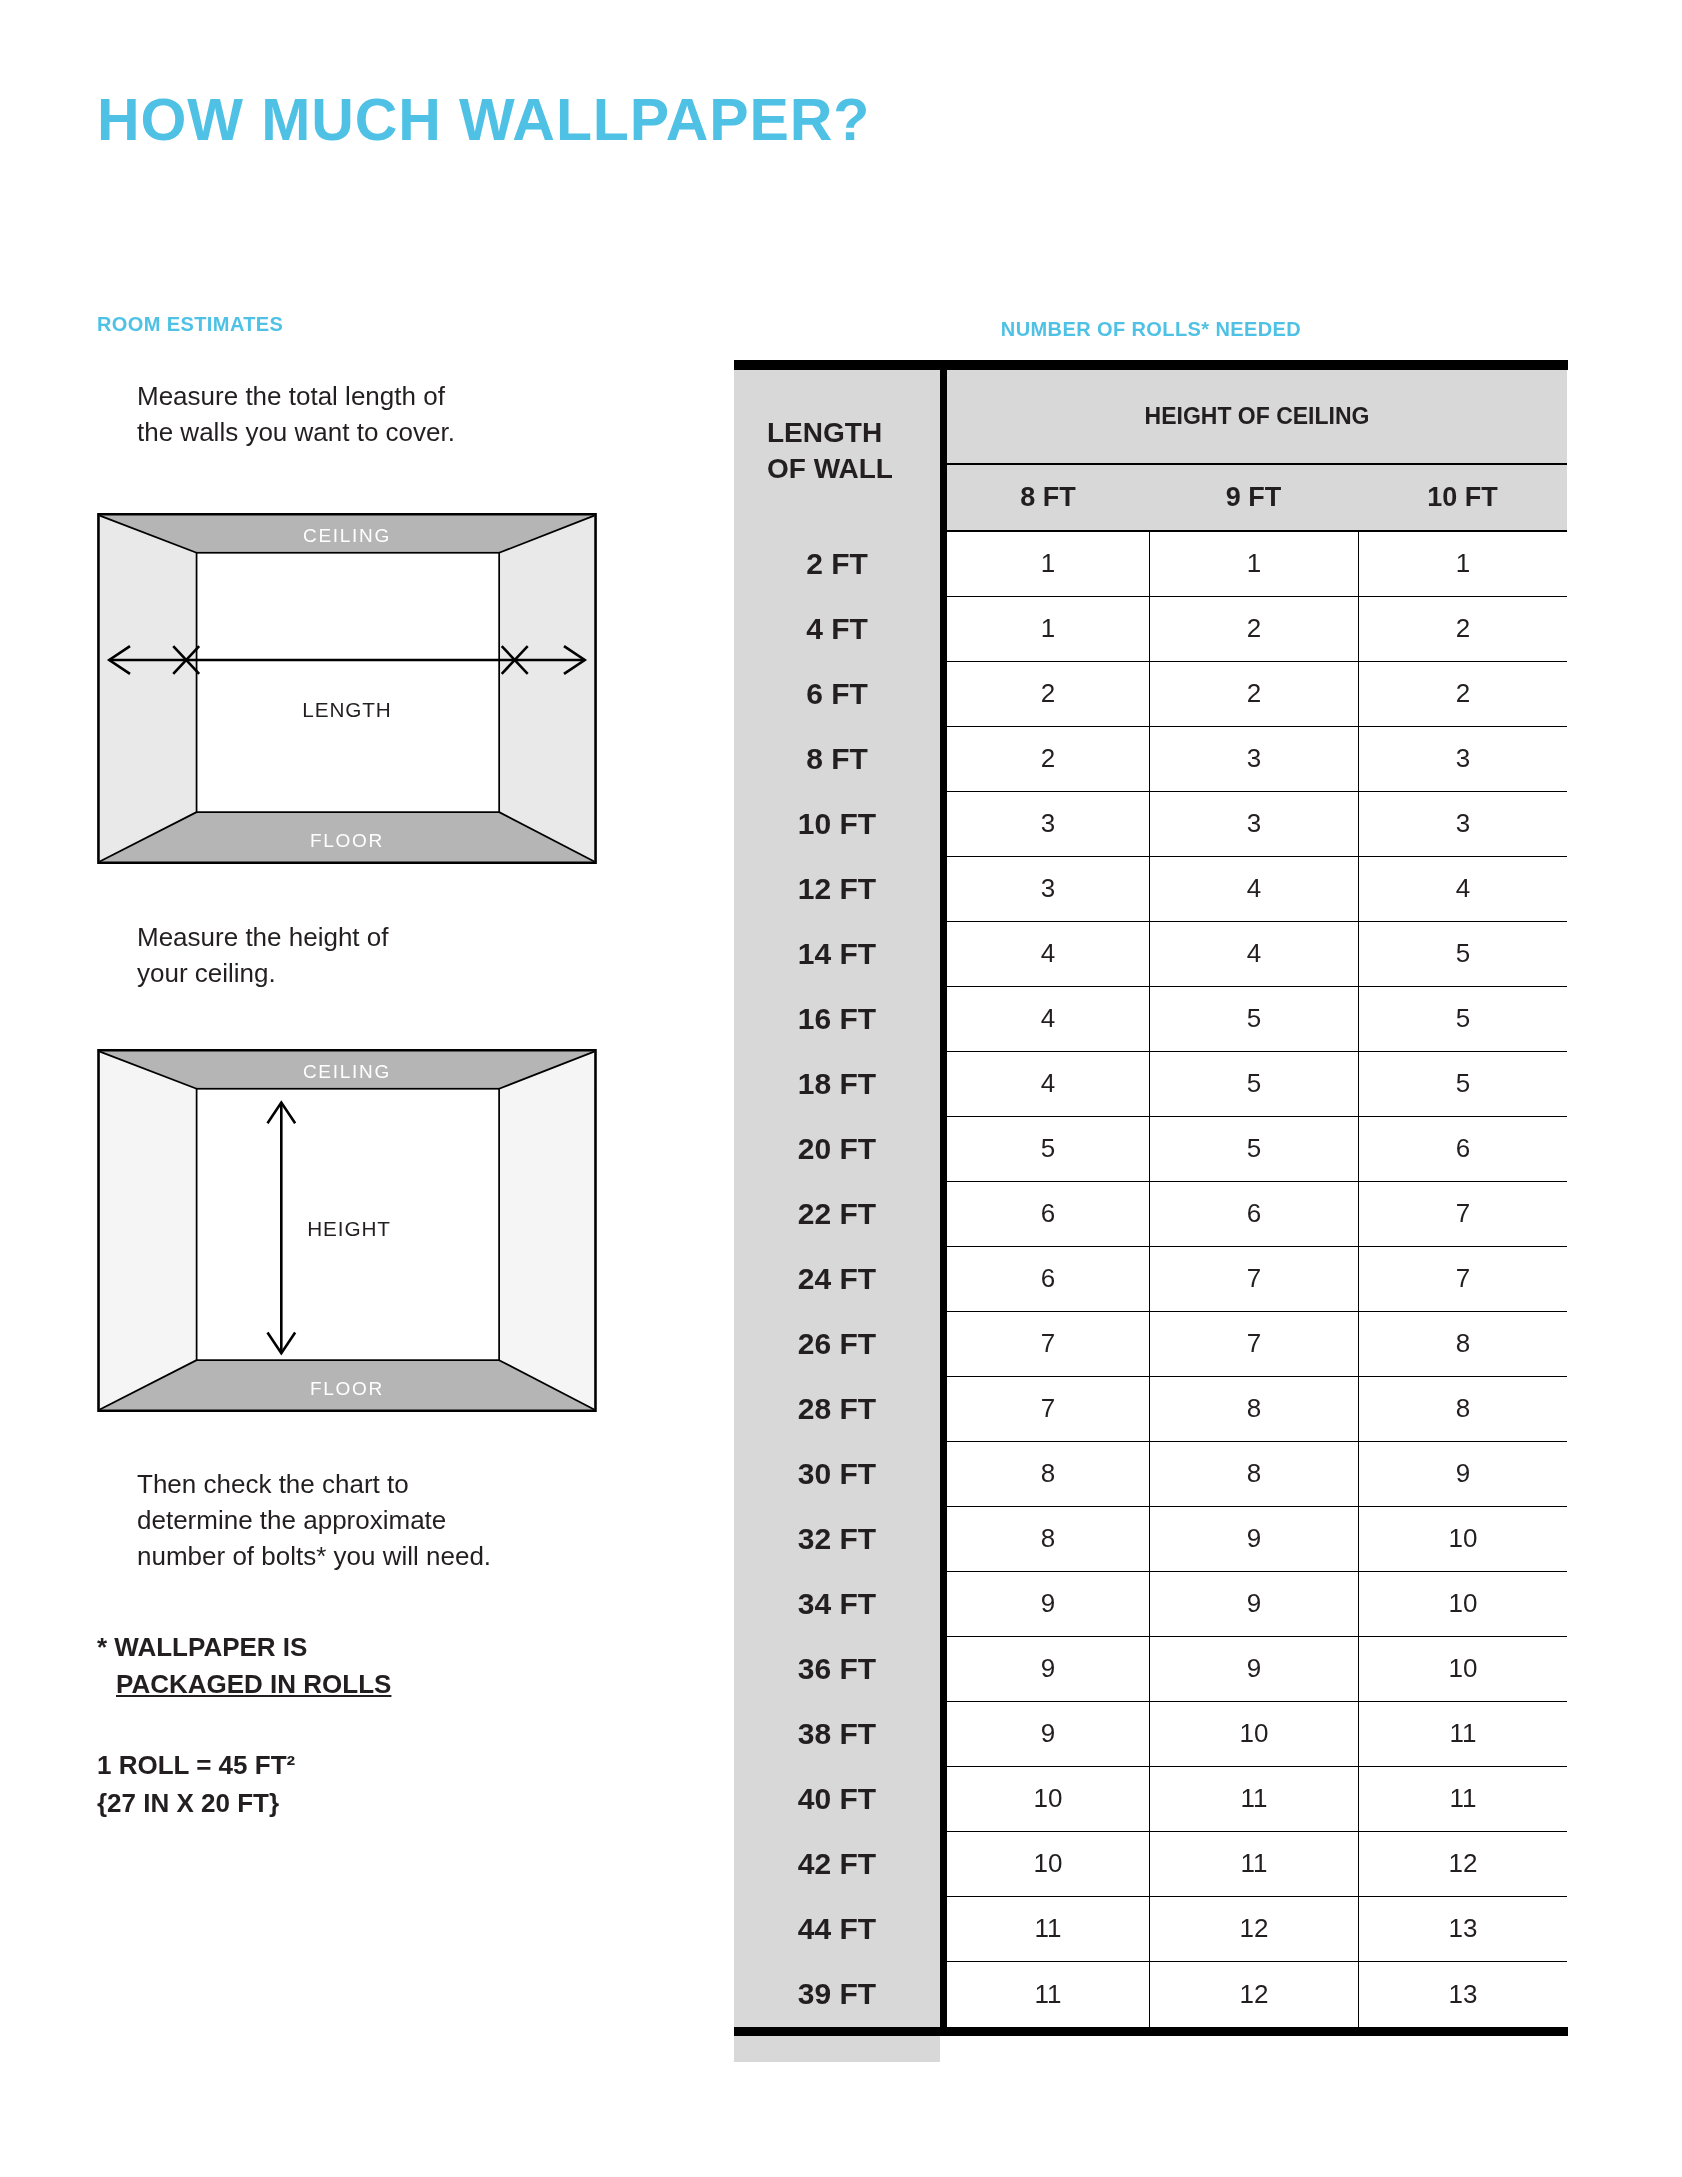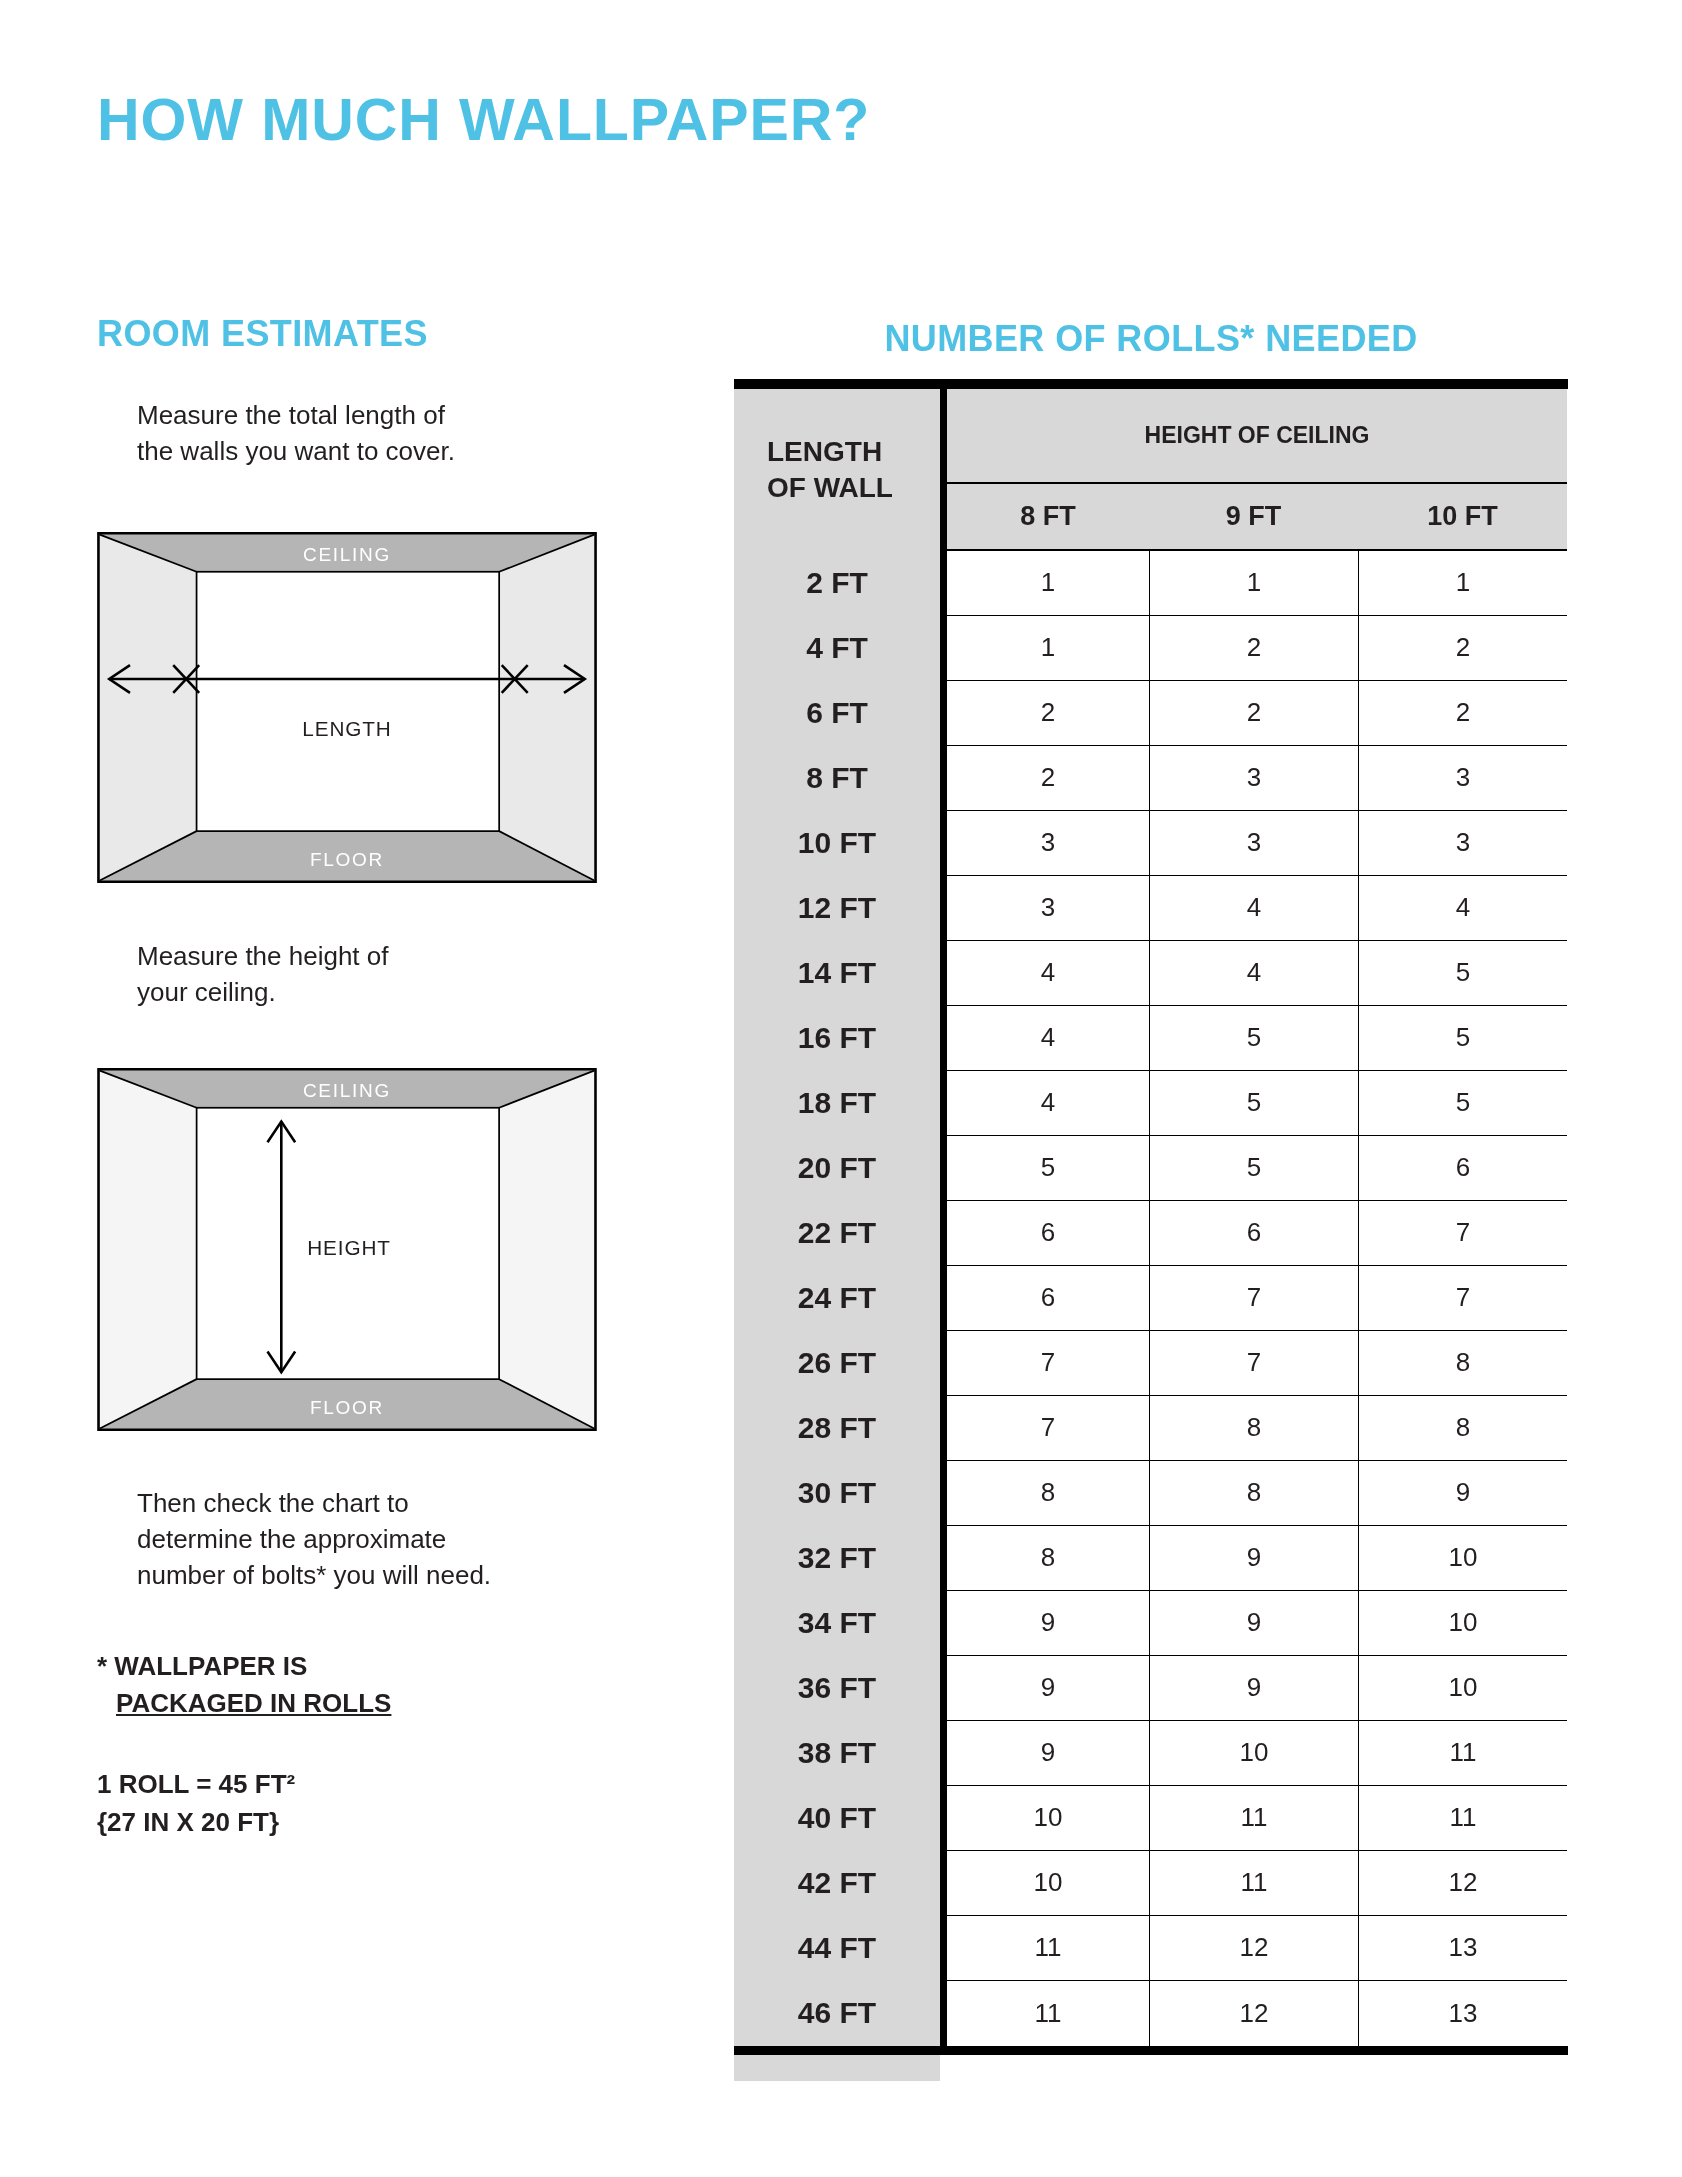--- a/index.html
+++ b/index.html
@@ -15,21 +15,21 @@
 
   .title {
     position:absolute; left:97px; top:86px;
     font-size:59px; font-weight:bold; letter-spacing:0.9px;
     color:var(--accent, #4EC1E5);
   }
 
   
   .left-col { position:absolute; left:97px; top:313px; width:519px; }
   .sec-head {
-    font-size:36px; font-weight:bold; letter-spacing:0.4px;
+    font-size:20px; font-weight:bold; letter-spacing:0.4px;
     color:var(--accent, #4EC1E5);
   }
   .step {
     font-size:26px; line-height:1.4; white-space:pre-line;
     color:var(--text, #231f20);
     margin-left:40px;
   }
   .step1 { margin-top:42px; }
   .diagram { display:block; }
   .diagram1 { margin-top:62px; }
@@ -270,21 +270,21 @@
           <div class="rcell mid">11</div>
           <div class="rcell mid">11</div>
           <div class="rlabel">42 FT</div>
           <div class="rcell first">10</div>
           <div class="rcell mid">11</div>
           <div class="rcell mid">12</div>
           <div class="rlabel">44 FT</div>
           <div class="rcell first">11</div>
           <div class="rcell mid">12</div>
           <div class="rcell mid">13</div>
-          <div class="rlabel">46 FT</div>
+          <div class="rlabel">39 FT</div>
           <div class="rcell first">11</div>
           <div class="rcell mid">12</div>
           <div class="rcell mid">13</div>
         </div>
       <div class="t-bottombar"></div>
       <div class="t-tail"></div>
     </div>
   </div>
 
 </div>

